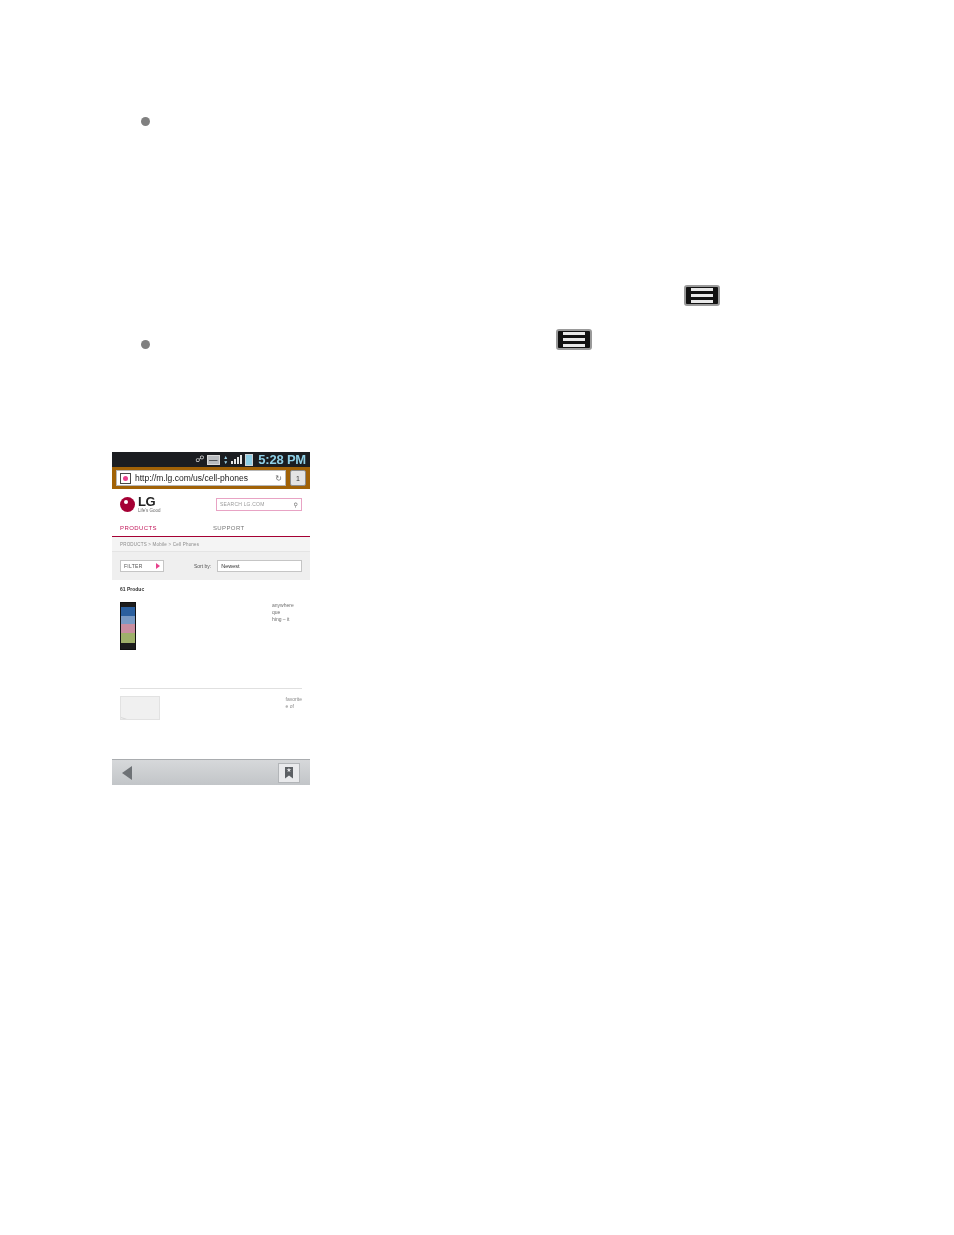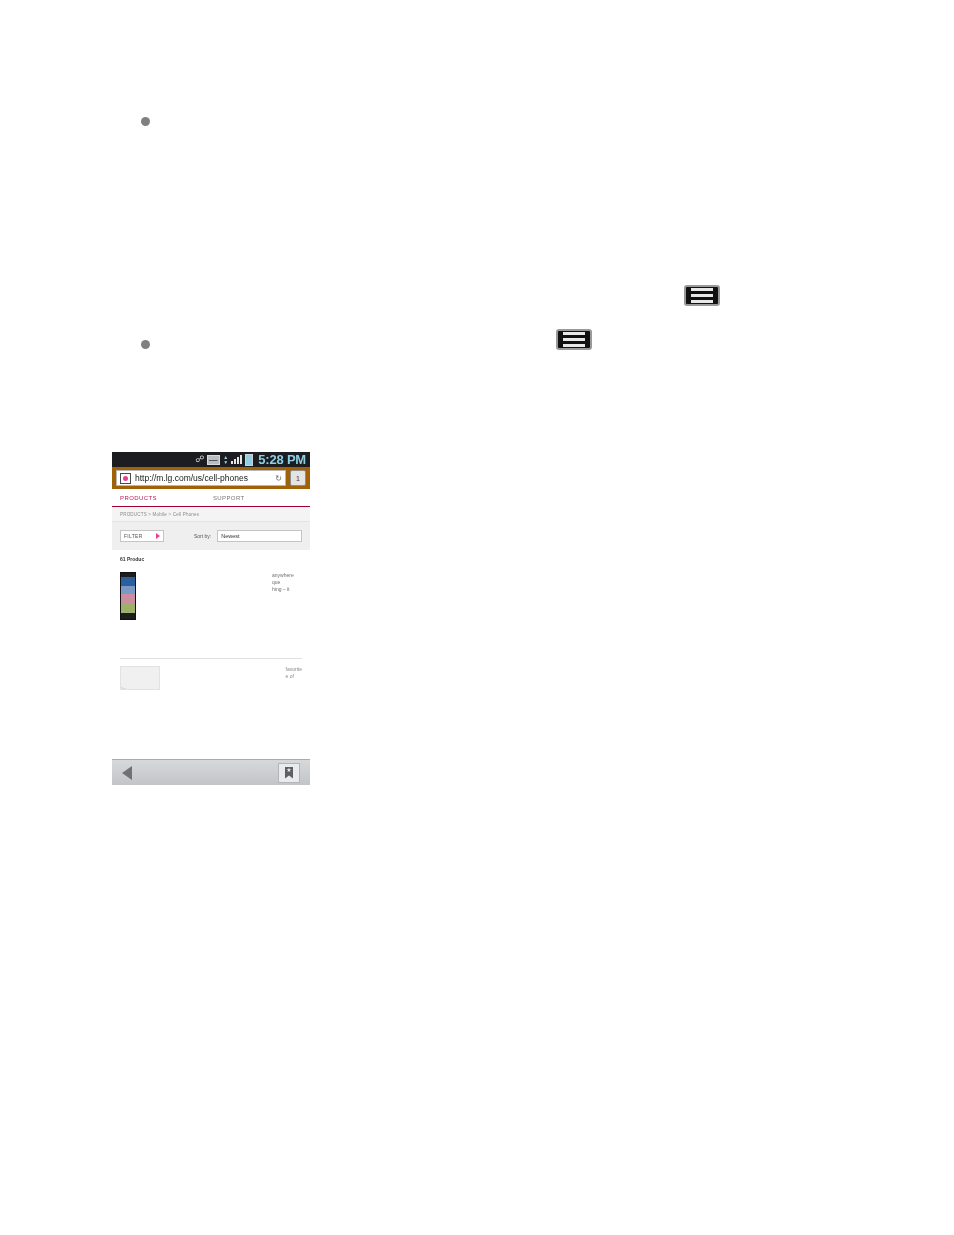--- a/index.html
+++ b/index.html
@@ -406,20 +406,33 @@
     <div class="url-field">
       <span class="favicon">
           <i></i>
         </span>
       <span class="url-text">http://m.lg.com/us/cell-phones</span>
       <span class="reload-icon">↻</span>
     </div>
     <div class="tab-count">1</div>
   </div>
 
+  <div class="site-header">
+    <div class="lg-logo">
+      <span class="lg-mark"></span>
+      <span class="lg-text-wrap">
+        <span class="lg-word">LG</span>
+        <span class="lg-tag">Life's Good</span>
+      </span>
+    </div>
+    <div class="search-box">
+      <span class="search-placeholder">SEARCH LG.COM</span>
+      <span class="search-glass">⚲</span>
+    </div>
+  </div>
 
   <div class="site-nav">
     <span class="nav-item active">PRODUCTS</span>
     <span class="nav-item">SUPPORT</span>
   </div>
 
   <div class="breadcrumb-bar">
     <span class="breadcrumb-text">PRODUCTS &gt; Mobile &gt; Cell Phones</span>
   </div>
 

